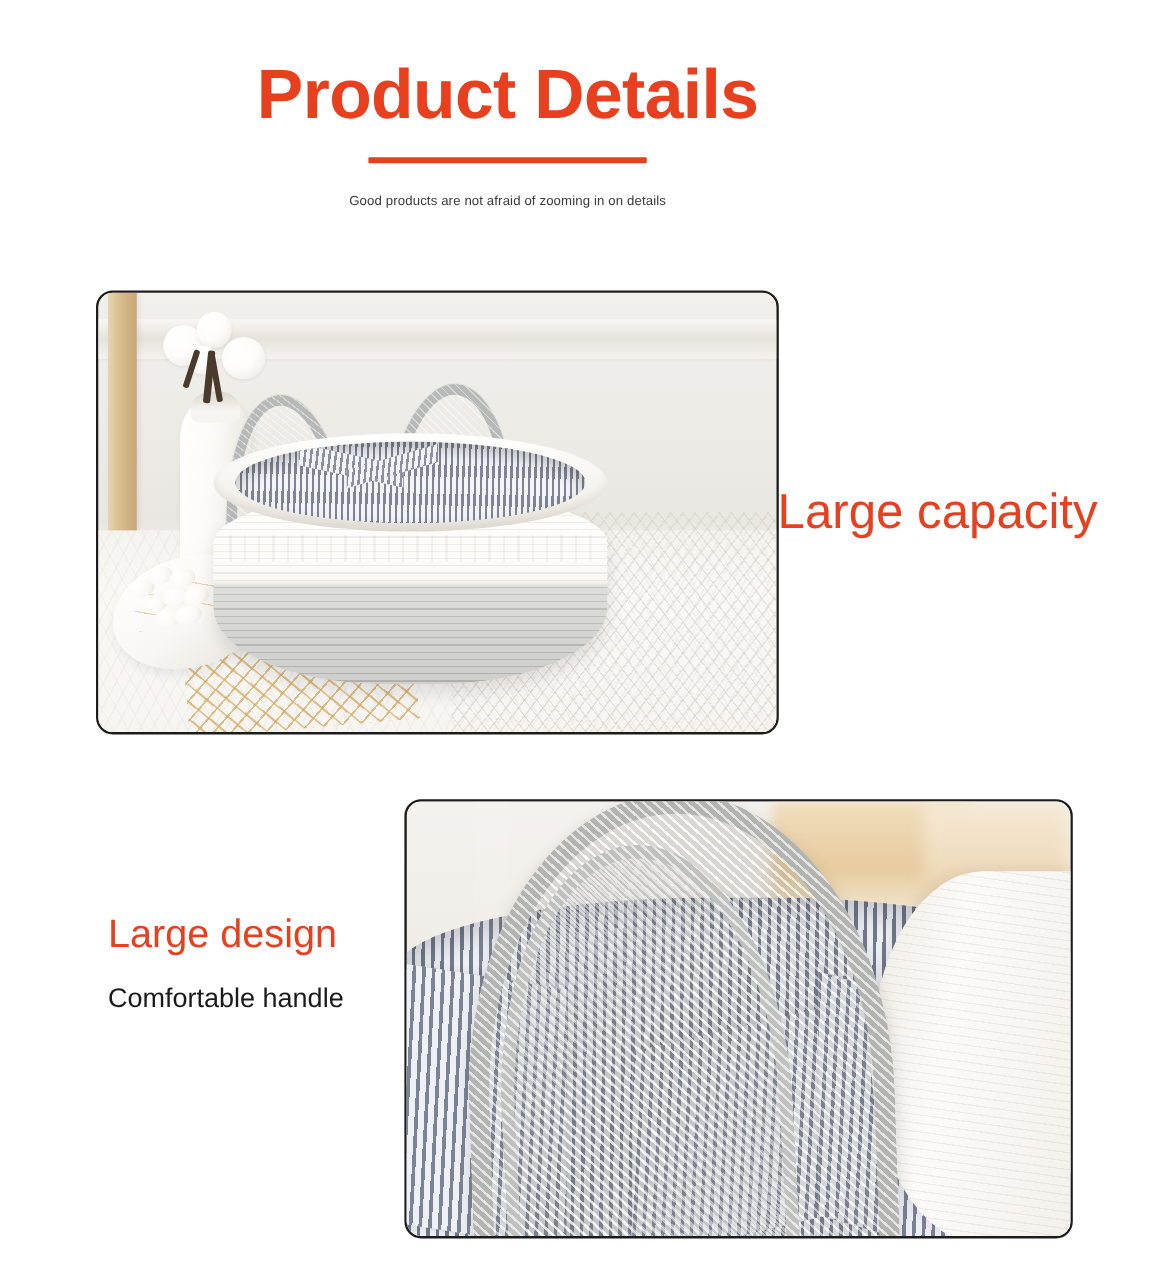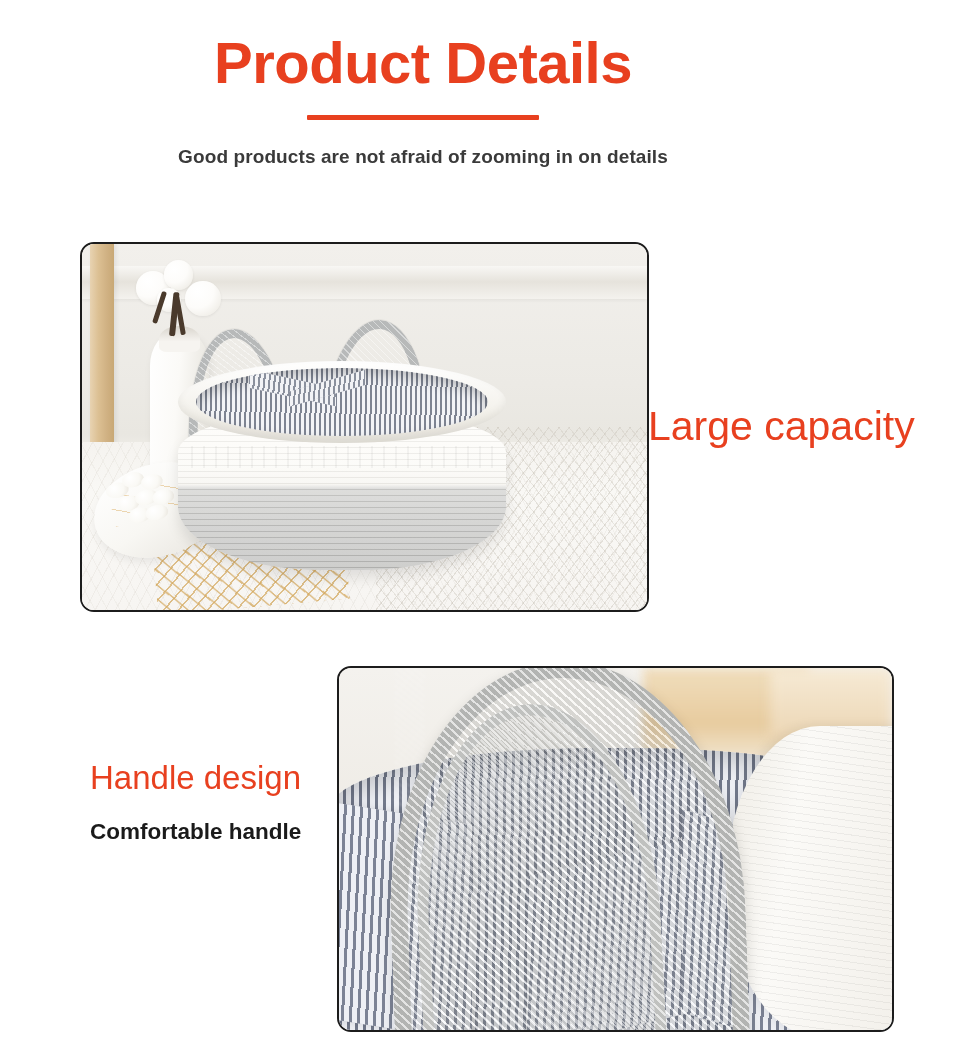--- a/index.html
+++ b/index.html
@@ -13,21 +13,21 @@
     position: relative;
     overflow: hidden;
     font-family: "Liberation Sans", sans-serif;
     -webkit-font-smoothing: antialiased;
   }
 
   
   .header {
     position: absolute;
     left: 0;
-    top: 0;
+    top: 16px;
     width: 846px;
     text-align: center;
   }
   .page-title {
     margin: 0;
     padding-top: 33px;
     font-size: 58px;
     line-height: 1.05;
     font-weight: 700;
     letter-spacing: -0.5px;
@@ -36,23 +36,23 @@
   }
   .title-underline {
     width: 232px;
     height: 5px;
     background: #E8401F;
     margin: 21px auto 0 auto;
     border-radius: 1px;
   }
   .page-subtitle {
     margin: 26px 0 0 0;
-    font-size: 19px;
+    font-size: 11px;
     color: #3a3a3a;
-    font-weight: 700;
+    font-weight: 400;
     letter-spacing: 0.1px;
   }
 
   
   .photo {
     position: absolute;
     border: 2px solid #1c1c1c;
     border-radius: 14px;
     overflow: hidden;
     background: #f2f1ee;
@@ -317,21 +317,21 @@
     color: #E8401F;
     white-space: nowrap;
     font-weight: 400;
     line-height: 1.1;
   }
   .callout-handle-lines {
     margin-top: 20px;
     font-size: 22.5px;
     color: #1a1a1a;
     line-height: 1.42;
-    font-weight: 700;
+    font-weight: 400;
   }
   .callout-handle-lines div { white-space: nowrap; }
 </style>
 </head>
 <body>
 
 <div class="header">
   <h1 class="page-title">Product Details</h1>
   <div class="title-underline"></div>
   <p class="page-subtitle">Good products are not afraid of zooming in on details</p>
@@ -408,17 +408,17 @@
     <div class="s2-handle">
         <i></i>
       </div>
     <div class="s2-handle-in">
         <i></i>
       </div>
   </div>
 </div>
 
 <div class="callout-handle-block">
-  <div class="callout-handle-title">Handle design</div>
+  <div class="callout-handle-title">Large design</div>
   <div class="callout-handle-lines">
     <div>Comfortable handle</div>
   </div>
 </div>
 
 </body></html>

